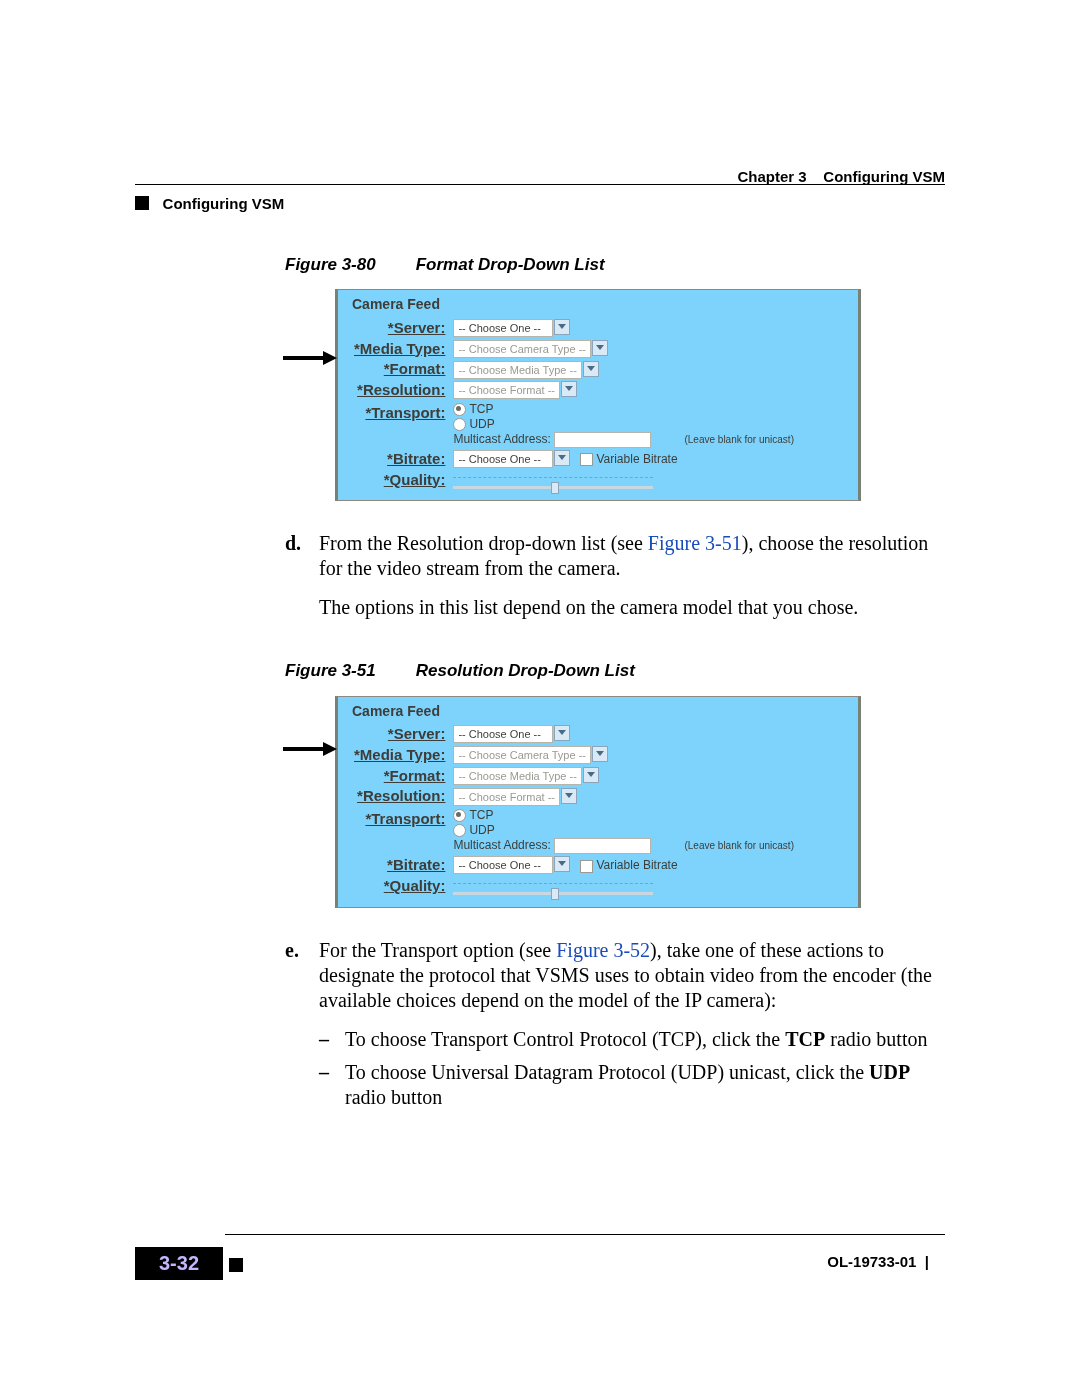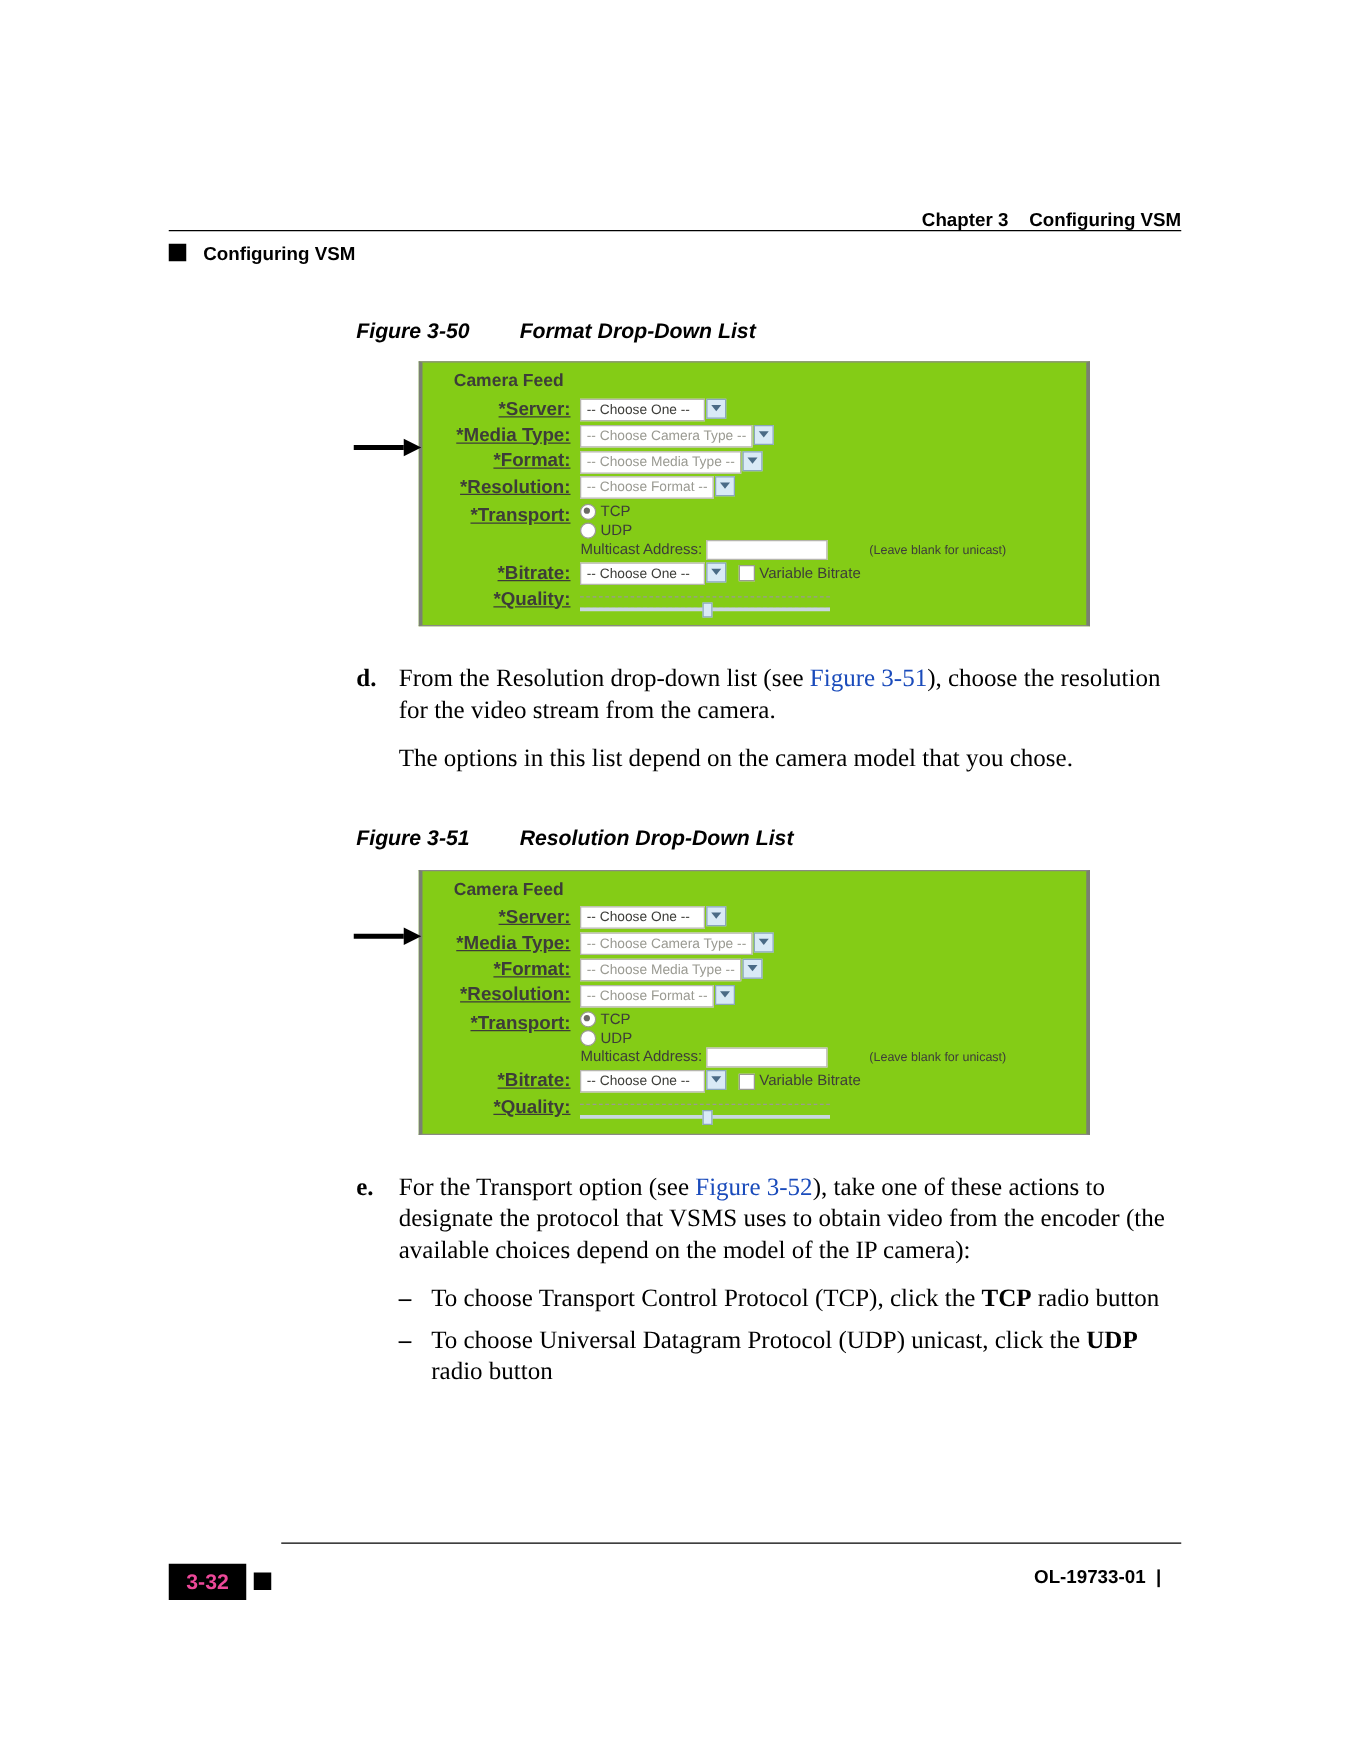--- a/index.html
+++ b/index.html
@@ -82,25 +82,25 @@
   }
   .arrow .head {
     width: 0; height: 0;
     border-top: 7px solid transparent;
     border-bottom: 7px solid transparent;
     border-left: 14px solid #000;
   }
   .shot {
     margin-left: 50px;
     width: 500px;
-    background: #84cc16;
+    background: #7dd3fc;
     border: 1px solid #8a8a82;
     border-left: 3px solid #7a8073;
     border-right: 3px solid #7a8073;
-    padding: 6px 8px 10px 23px;
+    padding: 6px 8px 10px 12px;
     font-family: Arial, Helvetica, sans-serif;
   }
   .shot .title {
     font-weight: bold;
     font-size: 14px;
     color: #3d3d39;
     margin: 0 0 4px 2px;
   }
   .shot table { border-collapse: collapse; }
   .shot td { padding: 1px 4px; vertical-align: middle; }
@@ -225,24 +225,24 @@
   }
   .ftr .guide {
     position: absolute;
     left: 100px; bottom: 46px;
     font-size: 14.5px;
     font-weight: bold;
   }
   .ftr .pn {
     display: inline-block;
     background: #000;
-    color: #ec4899;
-    font-weight: bold;
-    font-size: 17px;
-    padding: 4px 14px;
+    color: #c4b5fd;
+    font-weight: bold;
+    font-size: 20px;
+    padding: 4px 24px;
   }
   .ftr .sq2 {
     display: inline-block;
     width: 14px; height: 14px;
     background: #000;
     vertical-align: middle;
     margin-left: 6px;
   }
   .ftr .ol {
     position: absolute;
@@ -263,21 +263,21 @@
   </div>
   <div class="hdr-rule"></div>
   <div class="cfg-row">
     <span class="sq"></span>
     <span class="sect">Configuring VSM</span>
   </div>
 
   <div class="content">
 
     <div class="fig-cap">
-      <span class="num">Figure 3-50</span><span>Format Drop-Down List</span>
+      <span class="num">Figure 3-80</span><span>Format Drop-Down List</span>
     </div>
 
     <div class="shot-wrap">
       <div class="arrow" style="top:62px">
         <span class="line"></span>
           <span class="head"></span>
       </div>
       <div class="shot">
         <div class="title">Camera Feed</div>
         <table>

